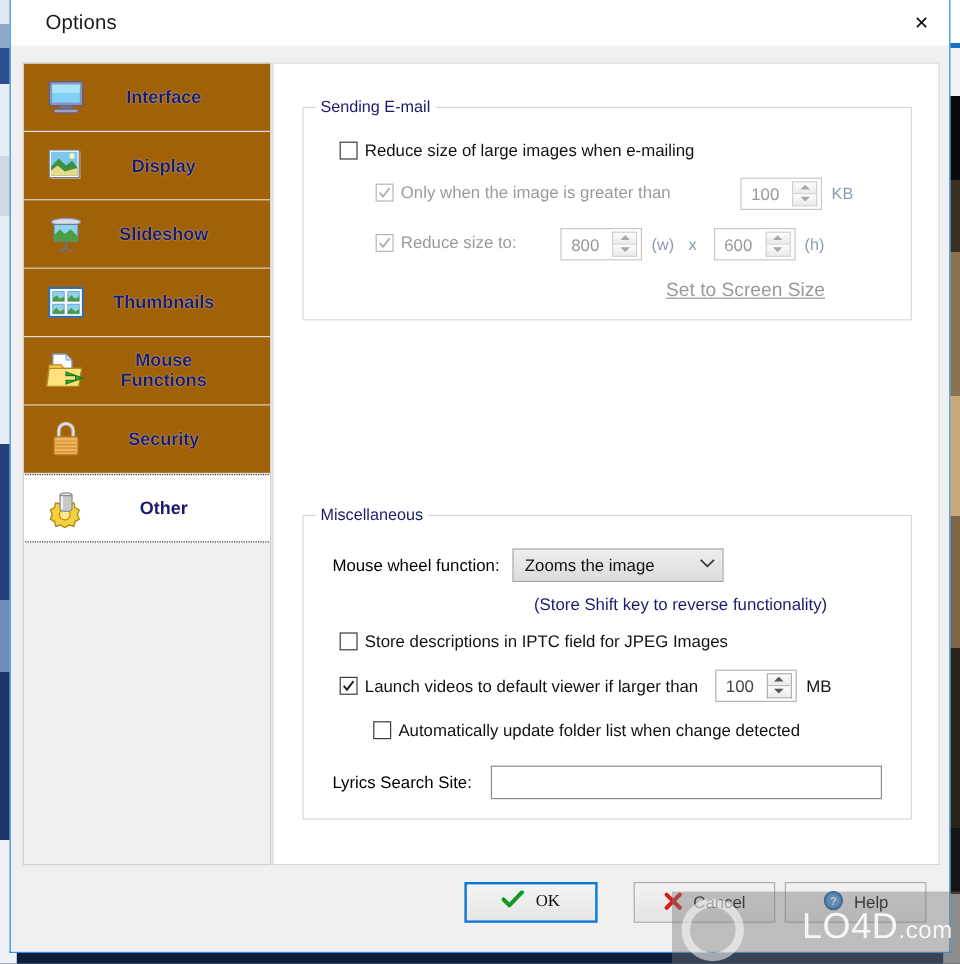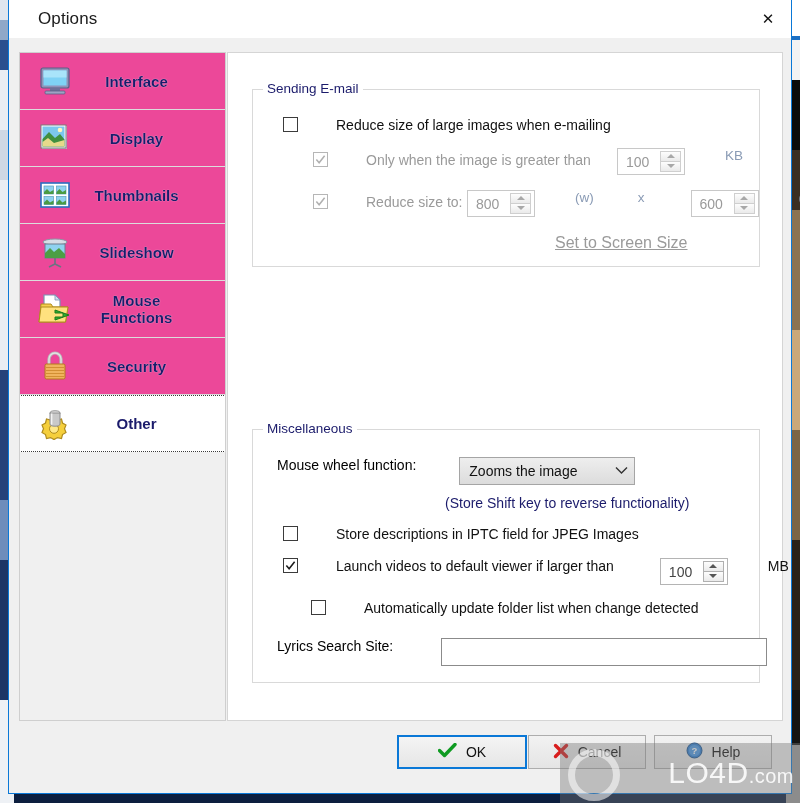--- a/index.html
+++ b/index.html
@@ -79,21 +79,21 @@
     position: absolute; left: 10px; top: 14px;
     width: 207px; height: 669px;
     background: #f0f0f0;
     border: 1px solid #cfcfcf;
     overflow: hidden;
   }
   .sidebar-item {
     height: 57px; display: flex; align-items: center;
     border-bottom: 1px solid #dcdcdc;
     cursor: pointer; position: relative;
-    background: #ec4899;
+    background: #a16207;
   }
   .sidebar-item.selected {
     background: #ffffff;
     border: 1px dotted #3a3a3a;
     border-bottom: 1px dotted #3a3a3a;
     margin: 0 -1px;
   }
   .sidebar-icon {
     width: 46px; margin-left: 12px;
     display: flex; align-items: center; justify-content: center;
@@ -129,21 +129,21 @@
     border: 1px solid #3b3b3b; background: #fff;
     display: inline-flex; align-items: center; justify-content: center;
     position: relative; cursor: pointer;
   }
   .cb.disabled { border-color: #b6b6b6; background: #fff; }
   .cb .tick {
     display: none;
     width: 11px; height: 11px;
   }
   .cb.checked .tick { display: block; }
-  .row { display: flex; align-items: flex-start; position: absolute; gap: 32px; }
+  .row { display: flex; align-items: center; position: absolute; }
   .lbl { font-size: 14px; color: #111; margin-left: 6px; white-space: nowrap; }
   .lbl.dim { color: #9a9a9a; }
   .lbl.blue { color: #000000; }
 
   
   .spin {
     display: inline-flex; align-items: stretch;
     border: 1px solid #b4b4b4; background: #fff;
     height: 27px;
   }
@@ -271,20 +271,32 @@
           <svg width="30" height="30" viewBox="0 0 30 30">
             <rect x="2" y="3" width="25" height="23" fill="#c9c9c9"></rect>
             <rect x="1" y="2" width="25" height="23" fill="#ffffff" stroke="#7a7a7a" stroke-width="1"></rect>
             <rect x="2.5" y="3.5" width="22" height="20" fill="#7cc7ee"></rect>
             <path d="M2.5 16 L9 9 L15 15 L20 11 L24.5 16.5 L24.5 23.5 L2.5 23.5 Z" fill="#3f8f3f"></path>
             <path d="M2.5 19 L8 15 L14 20 L24.5 17 L24.5 23.5 L2.5 23.5 Z" fill="#e6d98a"></path>
             <circle cx="20" cy="7" r="2.3" fill="#fff6bd"></circle>
           </svg>
         </span>
         <span class="sidebar-label">Display</span>
+      </div>
+
+      <div class="sidebar-item">
+        <span class="sidebar-icon">
+          <svg width="32" height="32" viewBox="0 0 32 32">
+            <ellipse cx="16" cy="6" rx="12" ry="3" fill="#d7dde6" stroke="#8d97a5" stroke-width="1"></ellipse>
+            <rect x="6" y="8" width="20" height="14" fill="#8fd2f0" stroke="#6f7d8f" stroke-width="1"></rect>
+            <path d="M6 17 L11 12 L15 16 L20 12 L26 18 L26 22 L6 22 Z" fill="#4c9e45"></path>
+            <path d="M16 22 L16 28 M16 28 L10 31 M16 28 L22 31" stroke="#6a7482" stroke-width="1.6" fill="none"></path>
+          </svg>
+        </span>
+        <span class="sidebar-label">Slideshow</span>
       </div>
 
       <div class="sidebar-item">
         <span class="sidebar-icon">
           <svg width="32" height="30" viewBox="0 0 32 30">
             <rect x="2" y="3" width="28" height="24" fill="#ffffff" stroke="#2a6fc0" stroke-width="1.6"></rect>
             <g>
               <rect x="5" y="6" width="9.5" height="8" fill="#8fd2f0" stroke="#5a9dbd" stroke-width=".7"></rect>
               <path d="M5 12 L8 9 L11 12 L14.5 10 L14.5 14 L5 14 Z" fill="#4a9b43"></path>
               <rect x="17.5" y="6" width="9.5" height="8" fill="#8fd2f0" stroke="#5a9dbd" stroke-width=".7"></rect>
@@ -294,32 +306,20 @@
               <rect x="17.5" y="16.5" width="9.5" height="8" fill="#8fd2f0" stroke="#5a9dbd" stroke-width=".7"></rect>
               <path d="M17.5 22.5 L20.5 19.5 L23.5 22.5 L27 20.5 L27 24.5 L17.5 24.5 Z" fill="#4a9b43"></path>
             </g>
           </svg>
         </span>
         <span class="sidebar-label">Thumbnails</span>
       </div>
 
       <div class="sidebar-item">
         <span class="sidebar-icon">
-          <svg width="32" height="32" viewBox="0 0 32 32">
-            <ellipse cx="16" cy="6" rx="12" ry="3" fill="#d7dde6" stroke="#8d97a5" stroke-width="1"></ellipse>
-            <rect x="6" y="8" width="20" height="14" fill="#8fd2f0" stroke="#6f7d8f" stroke-width="1"></rect>
-            <path d="M6 17 L11 12 L15 16 L20 12 L26 18 L26 22 L6 22 Z" fill="#4c9e45"></path>
-            <path d="M16 22 L16 28 M16 28 L10 31 M16 28 L22 31" stroke="#6a7482" stroke-width="1.6" fill="none"></path>
-          </svg>
-        </span>
-        <span class="sidebar-label">Slideshow</span>
-      </div>
-
-      <div class="sidebar-item">
-        <span class="sidebar-icon">
           <svg width="34" height="32" viewBox="0 0 34 32">
             <path d="M6 2 L17 2 L22 7 L22 20 L6 20 Z" fill="#ffffff" stroke="#7b93b5" stroke-width="1.2"></path>
             <path d="M17 2 L17 7 L22 7 Z" fill="#d3e0f0" stroke="#7b93b5" stroke-width=".8"></path>
             <path d="M3 11 L13 11 L15 14 L30 14 L27.5 29 L1 29 Z" fill="#f5cf4e" stroke="#b08c1d" stroke-width="1"></path>
             <path d="M3 14 L30 14 L27.5 29 L1 29 Z" fill="#ffe17e" stroke="#b08c1d" stroke-width="1"></path>
             <path d="M17 17 L17 20 L25 20 L25 24 L17 24 L17 27 L31 22 Z" fill="#2fae2f" stroke="#1d7a1d" stroke-width="1"></path>
           </svg>
         </span>
         <span class="sidebar-label">Mouse Functions</span>
       </div>
@@ -489,21 +489,21 @@
 
         <div class="row" style="left:24px; top:208px;">
           <span class="lbl blue" style="margin-left:0;">Lyrics Search Site:</span>
           <input class="txtbox" type="text" style="margin-left: 16px; width: 326px; height: 28px;" value="">
         </div>
       </div>
 
     </div>
 
     <div id="button-bar">
-      <div class="btn default" style="left:388px; width:130px;">
+      <div class="btn default" style="left:378px; width:111px;font-family:Liberation Serif, serif;">
         <span>
           <svg width="19" height="15" viewBox="0 0 19 15">
             <path d="M1.5 7.5 L6.5 12.5 L17 1.5" fill="none" stroke="#0f9b22" stroke-width="3.4" stroke-linecap="round" stroke-linejoin="round"></path>
           </svg>
         </span>
         <span>OK</span>
       </div>
 
       <div class="btn" style="left:519px; width:118px;">
         <span>

